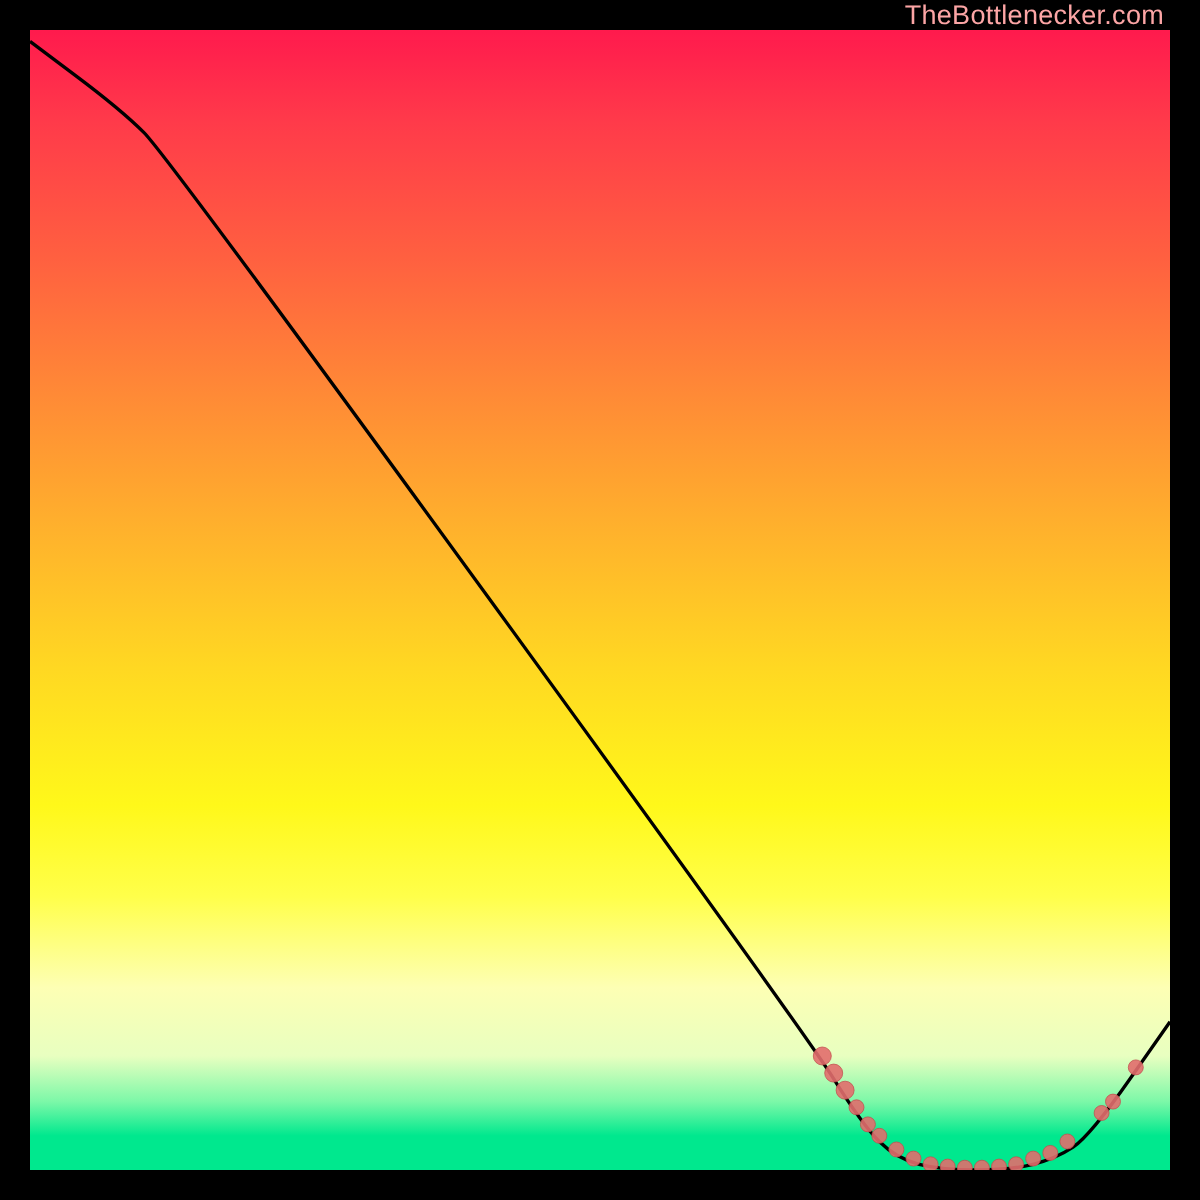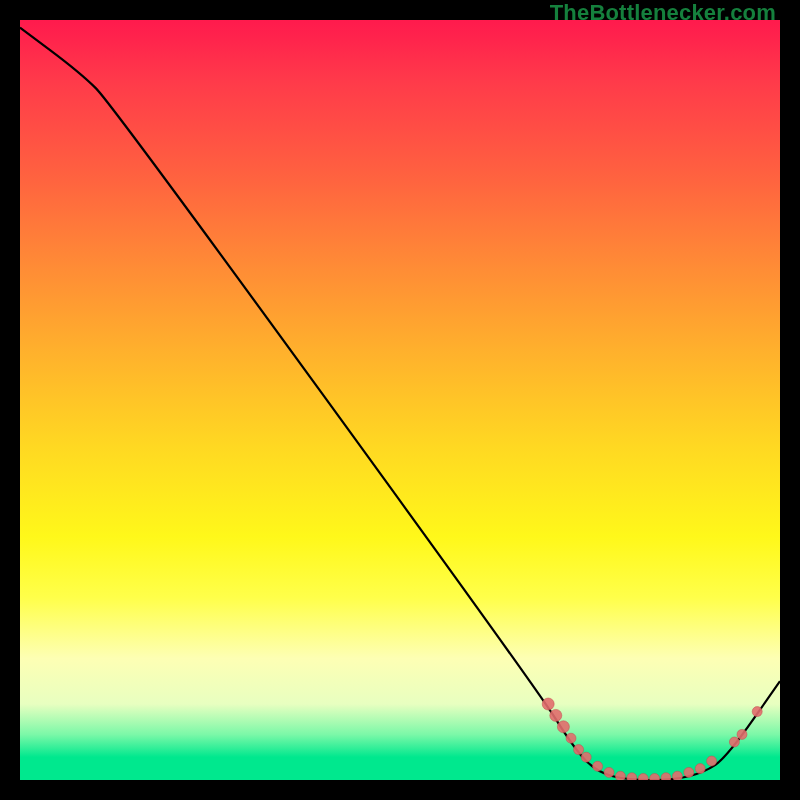--- a/index.html
+++ b/index.html
@@ -38,23 +38,23 @@
       #7cf8a8 94%,
       #00e88e 97%,
       #00e88e 100%
     );
   }
   .watermark {
     position: absolute;
     top: 0px;
     right: 24px;
     font-family: Arial, Helvetica, sans-serif;
-    font-size: 22px;
-    font-weight: 700;
-    color: #15803d;
+    font-size: 18px;
+    font-weight: 400;
+    color: #fca5a5;
     letter-spacing: 0.2px;
   }
   .curve-svg {
     position: absolute;
     left: 0; top: 0;
     width: 100%;
     height: 100%;
   }
 </style>
 </head>

